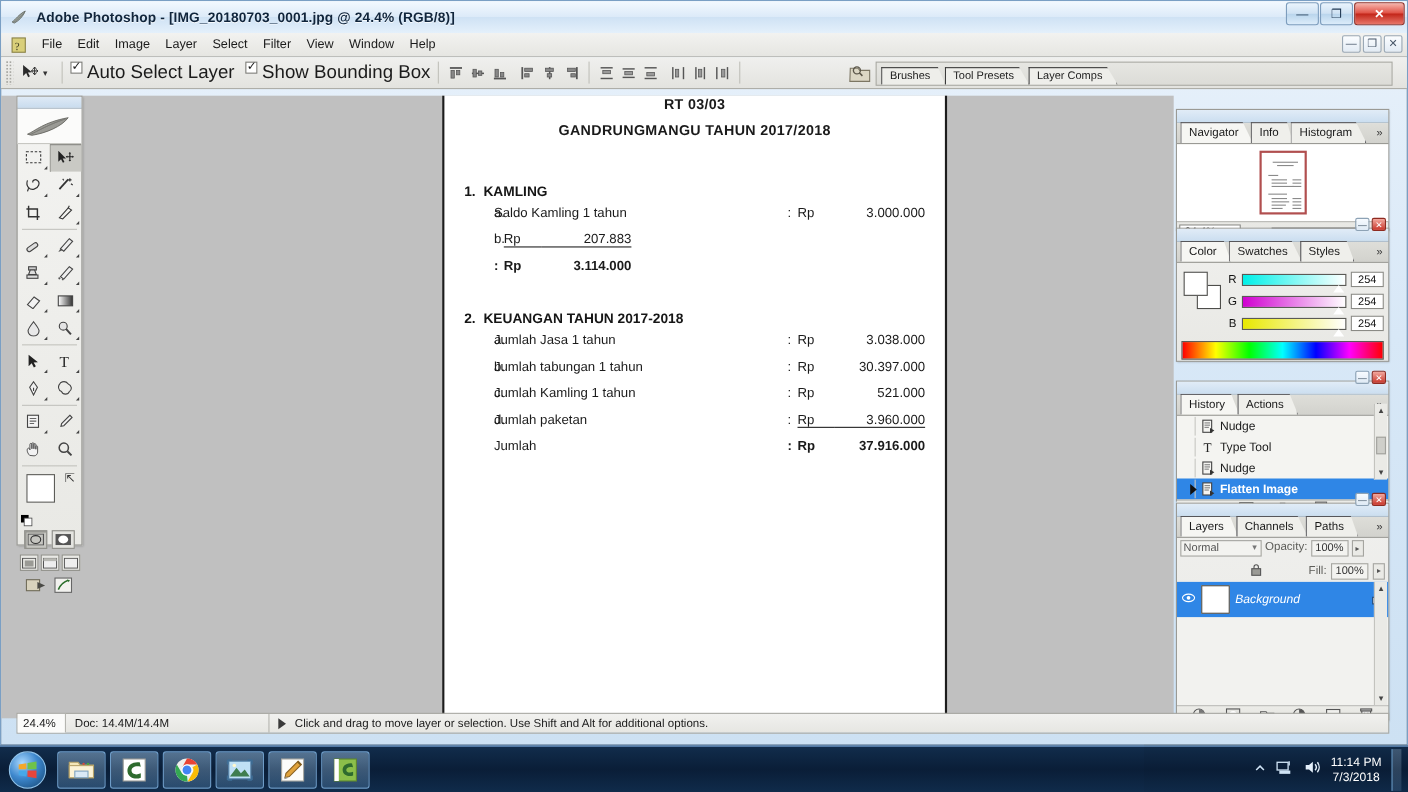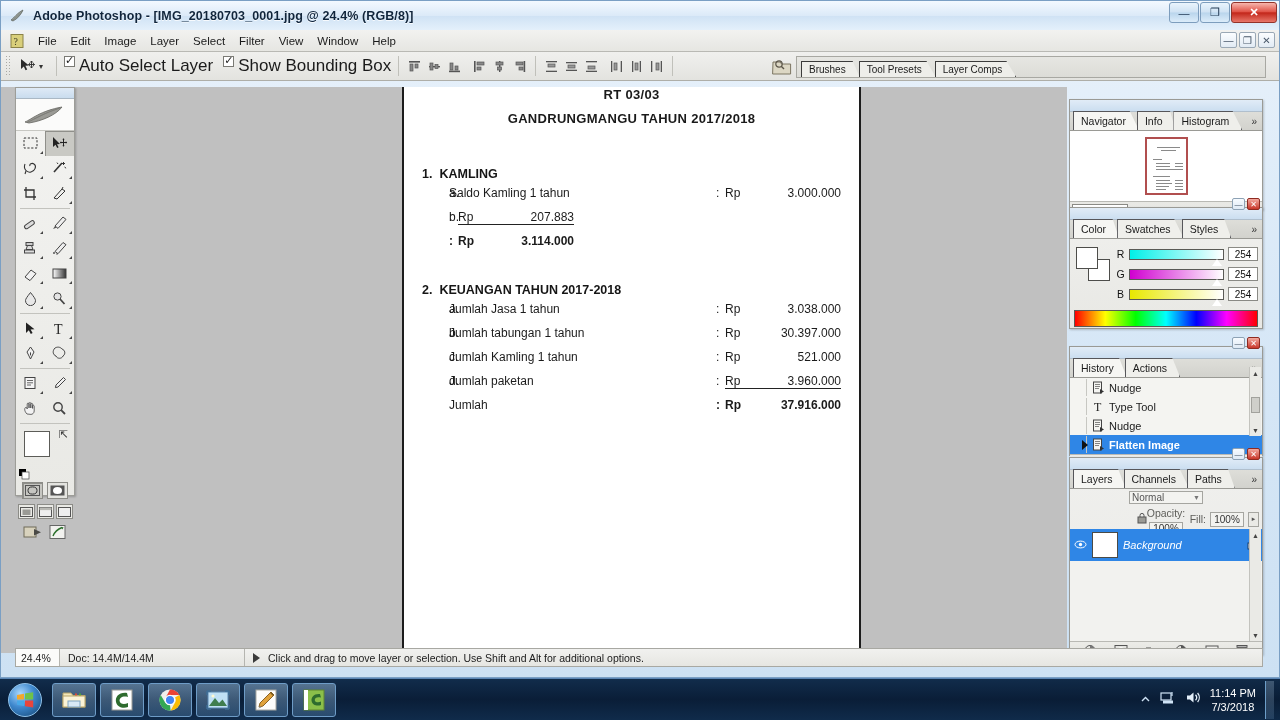--- a/index.html
+++ b/index.html
@@ -237,21 +237,21 @@
   .hist-row .snapbox { width: 17px; height: 17px; border-right: 1px solid #c7c7c2; }
   .hist-row .hicon { width: 22px; display:flex; align-items:center; justify-content:center; }
   .hist-foot { height: 18px; background: linear-gradient(180deg,#ececE8,#dedeD9);
                border-top:1px solid #b9b9b4; display:flex; align-items:center; justify-content:center; gap: 20px;}
   .hscroll { position:absolute; right:1px; top:20px; width: 12px; bottom:19px; background:#eaeae6; border-left:1px solid #c3c3be;}
   .hscroll .up,.hscroll .dn { height:12px; display:flex;align-items:center;justify-content:center;font-size:7px;color:#444;}
   .hscroll .thumbb { position:absolute; left:1px; right:1px; top: 30px; height: 16px; background: #cfcfca; border:1px solid #a2a29d;}
 
   
   #layers { left: 1068px; top: 456px; width: 194px; height: 198px; }
-  .lay-opts { height: 20px; display:flex; align-items:center; gap:3px; padding: 2px 3px; font-size:10.5px; color:#5e5e5a;flex-direction:column;}
+  .lay-opts { height: 20px; display:flex; align-items:flex-start; gap:3px; padding: 2px 3px; font-size:10.5px; color:#5e5e5a;}
   .blend-sel { width: 74px; height: 15px; background:#f3f3f0; border:1px solid #a5a5a0; display:flex;
                align-items:center; justify-content:space-between; padding: 0 2px; font-size:10px; color:#555;}
   .opac-field { width: 34px; height: 15px; background:#f3f3f0; border:1px solid #a5a5a0; font-size:10px;
                 display:flex; align-items:center; justify-content:center; color:#333;}
   .spin { width: 11px; height: 15px; border:1px solid #a5a5a0; background:#eaeae6; font-size:7px;
           display:flex;align-items:center;justify-content:center;color:#555;}
   .lock-row { height: 20px; display:flex; align-items:center; gap:4px; padding: 0 3px; font-size:10.5px; color:#5e5e5a;}
   .layer-list { background: #f2f2ef; height: 112px; position: relative; }
   .layer-item { height: 32px; display:flex; align-items:center; background:#2f86e6; color:#fff;
                 font-size:11px; font-style: italic; gap: 5px; padding: 0 4px; }

